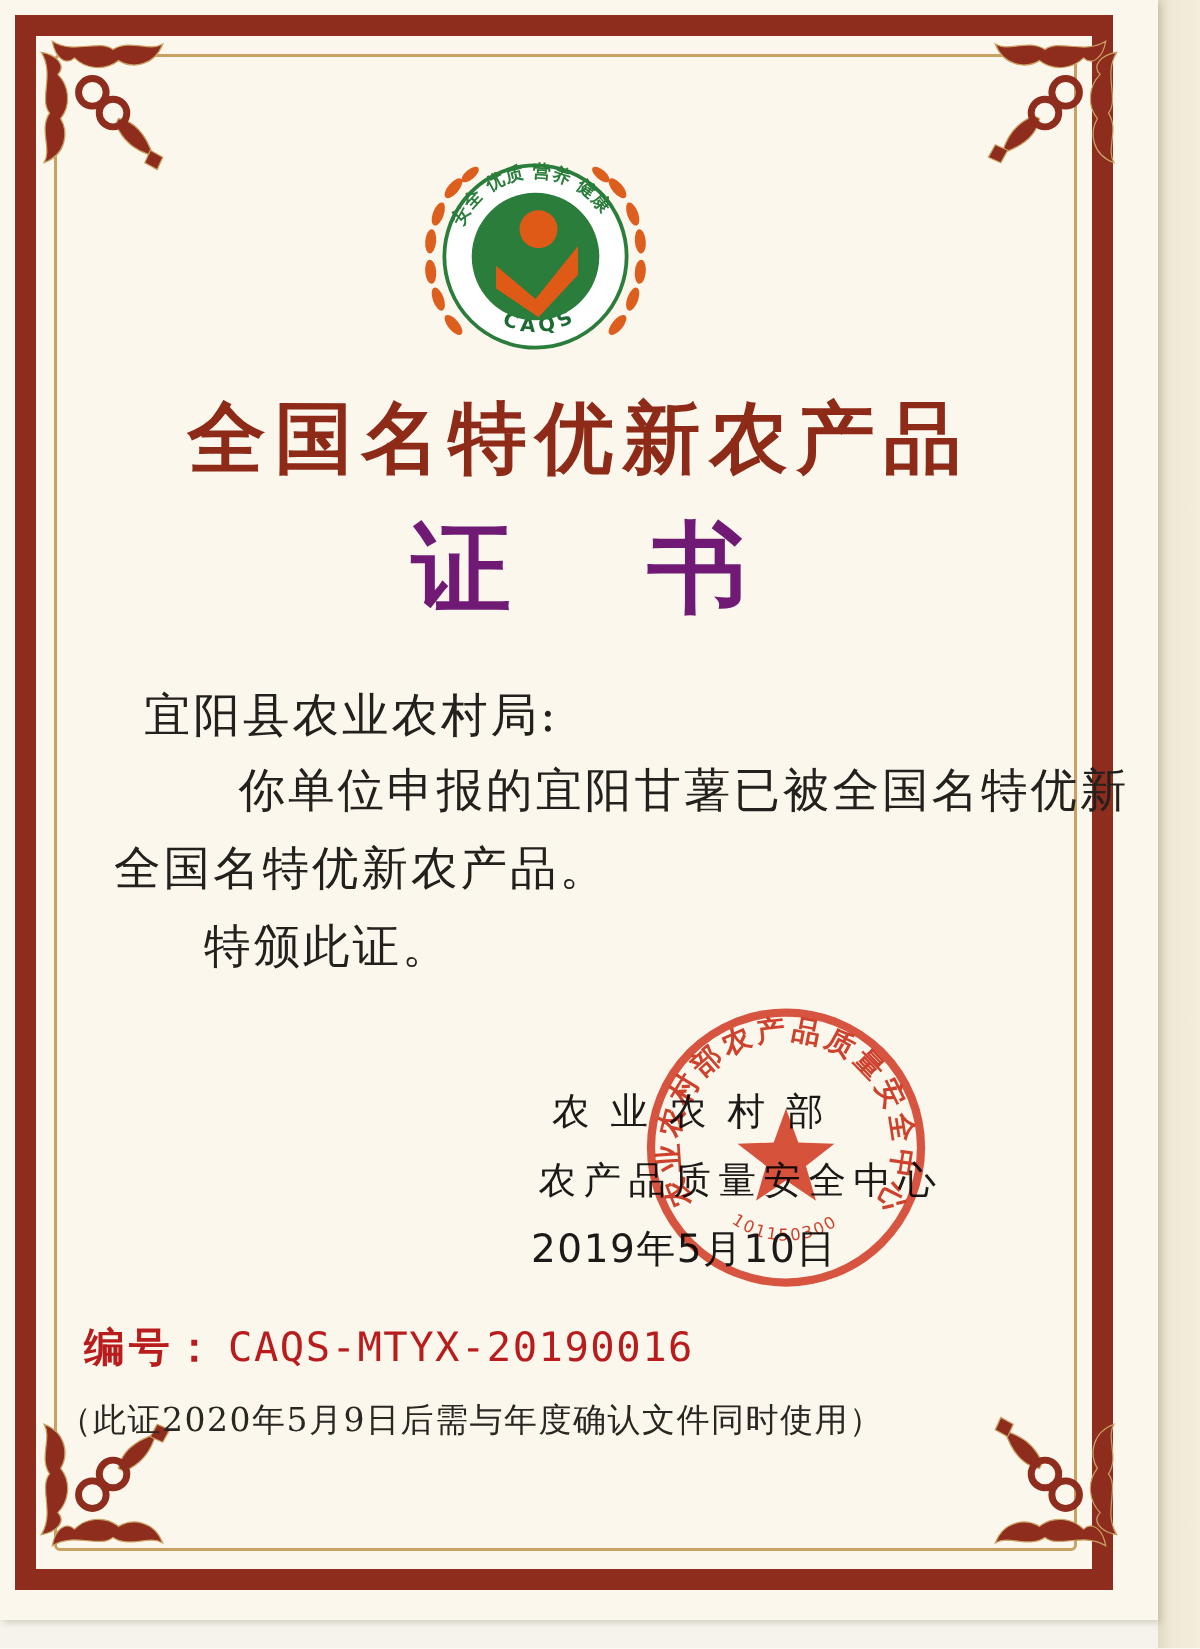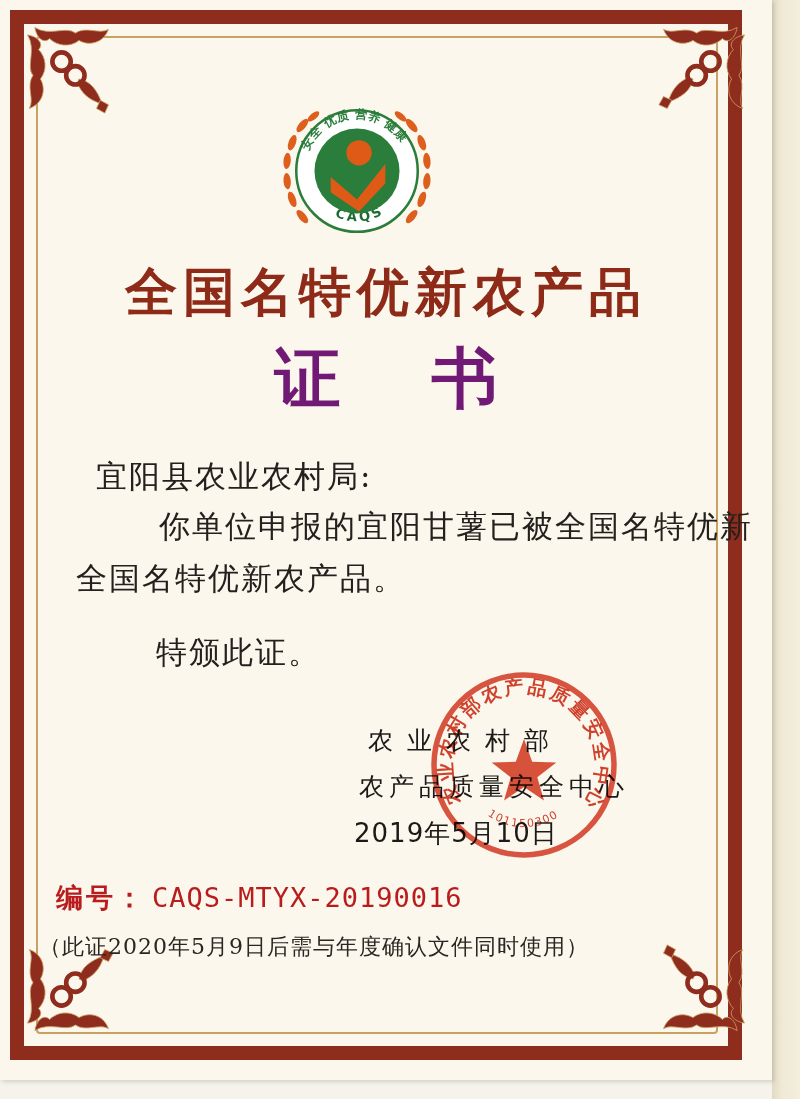--- a/index.html
+++ b/index.html
@@ -32,21 +32,21 @@
   
   .title1 { position:absolute; left:0; top:258px; width:772px; text-align:center;
     font-size:52px; font-weight:bold; letter-spacing:6px; color:#8d2a18; }
   .title2 { position:absolute; left:0; top:334px; width:772px; text-align:center;
     font-size:66px; font-weight:bold; letter-spacing:34px; text-indent:34px; color:#701a75; }
   
   .bodyline { position:absolute; font-size:31px; color:#24201d; letter-spacing:2px; white-space:nowrap; }
   .l1 { left:76px;  top:456px;margin-left:20px; }
   .l2 { left:136px; top:506px;margin-left:23px; }
   .l3 { left:76px;  top:558px; }
-  .l4 { left:136px; top:632px;margin-left:20px; }
+  .l4 { left:136px; top:610px; }
   
   .issuer { position:absolute; left:354px; top:718px; width:340px; text-align:left; color:#1c1a18; }
   .issuer .org1 { font-size:25px; letter-spacing:14px; text-indent:14px; line-height:46px; }
   .issuer .org2 { font-size:25px; letter-spacing:5px; text-indent:5px; line-height:46px; }
   .issuer .date { font-family:"DejaVu Sans","Liberation Sans",sans-serif;
     font-size:26px; font-weight:normal; letter-spacing:1px; line-height:46px; }
   .seal { position:absolute; left:424px; top:665px; width:200px; height:200px;
     mix-blend-mode:multiply; opacity:.95; }
   
   .serial { position:absolute; left:56px; top:880px; font-size:27px; color:#b91c1c;

